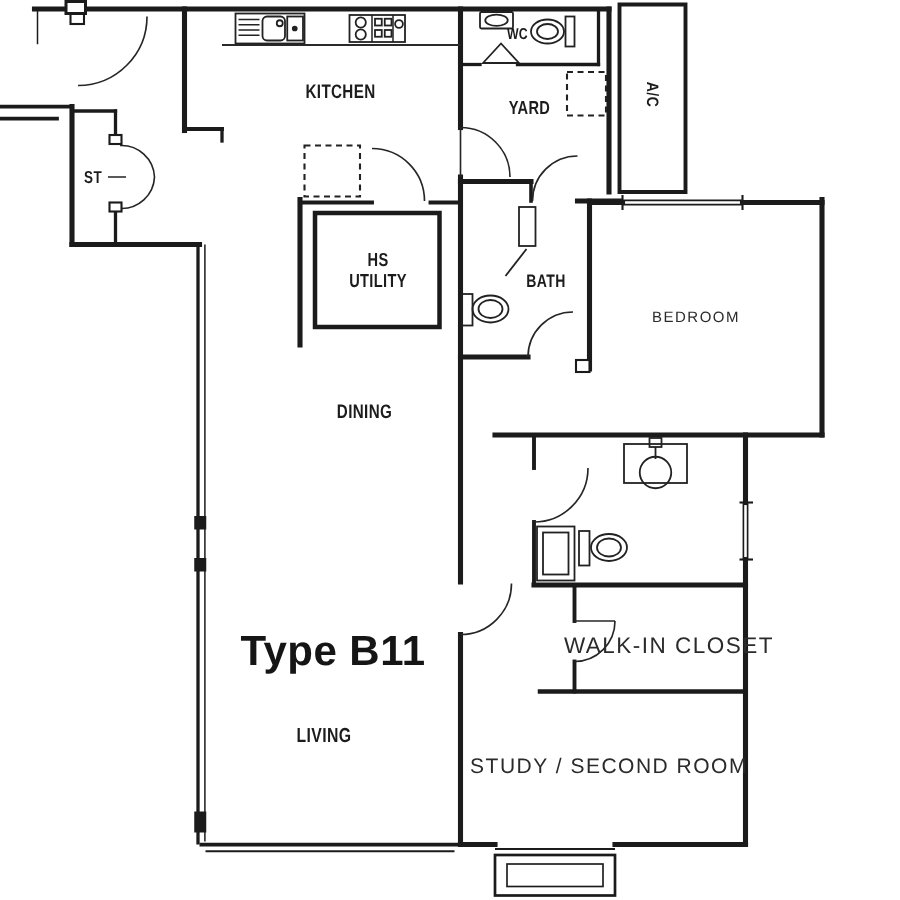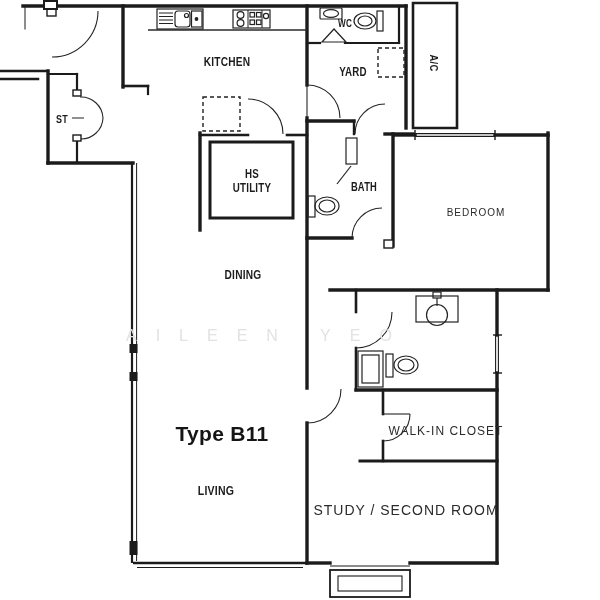--- a/index.html
+++ b/index.html
@@ -5,21 +5,21 @@
   html,body{margin:0;padding:0;background:#fff;}
   .plan{position:relative;width:600px;height:600px;background:#ffffff;overflow:hidden;
         font-family:"Liberation Sans",sans-serif;}
   .plan svg{position:absolute;left:0;top:0;}
   .lbl{position:absolute;transform:translate(-50%,-50%);color:#1c1c1c;white-space:nowrap;
        font-family:"Liberation Sans",sans-serif;}
   .cond{font-weight:bold;letter-spacing:.3px;transform:translate(-50%,-50%) scaleX(.78);}
   .rot{transform:translate(-50%,-50%) rotate(90deg) scaleX(.85);}
   .hs{white-space:normal;width:56px;text-align:center;line-height:1.15;}
   .geo{font-weight:normal;letter-spacing:1px;color:#2b2b2b;}
-  .type{font-weight:bold;font-size:21px;letter-spacing:.3px;color:#151515;}
+  .type{font-weight:bold;font-size:28px;letter-spacing:.3px;color:#151515;}
   .watermark{position:absolute;color:#e2e2e2;font-size:16px;letter-spacing:19px;
              white-space:nowrap;font-family:"Liberation Sans",sans-serif;}
 </style>
 </head>
 <body>
 
 <div class="plan">
 
   <svg width="600" height="600" viewBox="0 0 600 600">
 
@@ -198,41 +198,40 @@
       <ellipse cx="406" cy="365" rx="8" ry="6"></ellipse>
     </g>
     <g stroke="#222" stroke-width="1.2" fill="none">
       <rect x="358" y="351" width="25" height="36"></rect>
       <rect x="362" y="355" width="17" height="28"></rect>
     </g>
 
     <path d="M72,118 H84" stroke="#222" stroke-width="1" fill="none"></path>
   </svg>
 
-  <div class="watermark" style="left:126px;top:327px;">AILEEN YEO</div>
 
   <div class="lbl cond" style="left:227px;top:61px;font-size:13px;">KITCHEN</div>
 
   <div class="lbl cond" style="left:345px;top:23px;font-size:10.5px;">WC</div>
 
   <div class="lbl cond" style="left:353px;top:72px;font-size:12.5px;">YARD</div>
 
   <div class="lbl cond rot" style="left:434px;top:63px;font-size:11px;">A/C</div>
 
   <div class="lbl cond" style="left:62px;top:119px;font-size:11.5px;">ST</div>
 
   <div class="lbl cond hs" style="left:252px;top:181px;font-size:12.5px;">HS UTILITY</div>
 
   <div class="lbl cond" style="left:364px;top:187px;font-size:12px;">BATH</div>
 
-  <div class="lbl geo" style="left:476px;top:212px;font-size:10px;">BEDROOM</div>
+  <div class="lbl geo" style="left:464px;top:212px;font-size:10px;">BEDROOM</div>
 
   <div class="lbl cond" style="left:243px;top:274px;font-size:13px;">DINING</div>
 
   <div class="lbl type" style="left:222px;top:434px;">Type B11</div>
 
   <div class="lbl cond" style="left:216px;top:490px;font-size:13.5px;">LIVING</div>
 
-  <div class="lbl geo" style="left:446px;top:431px;font-size:12px;">WALK-IN CLOSET</div>
+  <div class="lbl geo" style="left:446px;top:431px;font-size:15px;">WALK-IN CLOSET</div>
 
   <div class="lbl geo" style="left:406px;top:510px;font-size:14px;">STUDY / SECOND ROOM</div>
 
 </div>
 
 </body></html>

